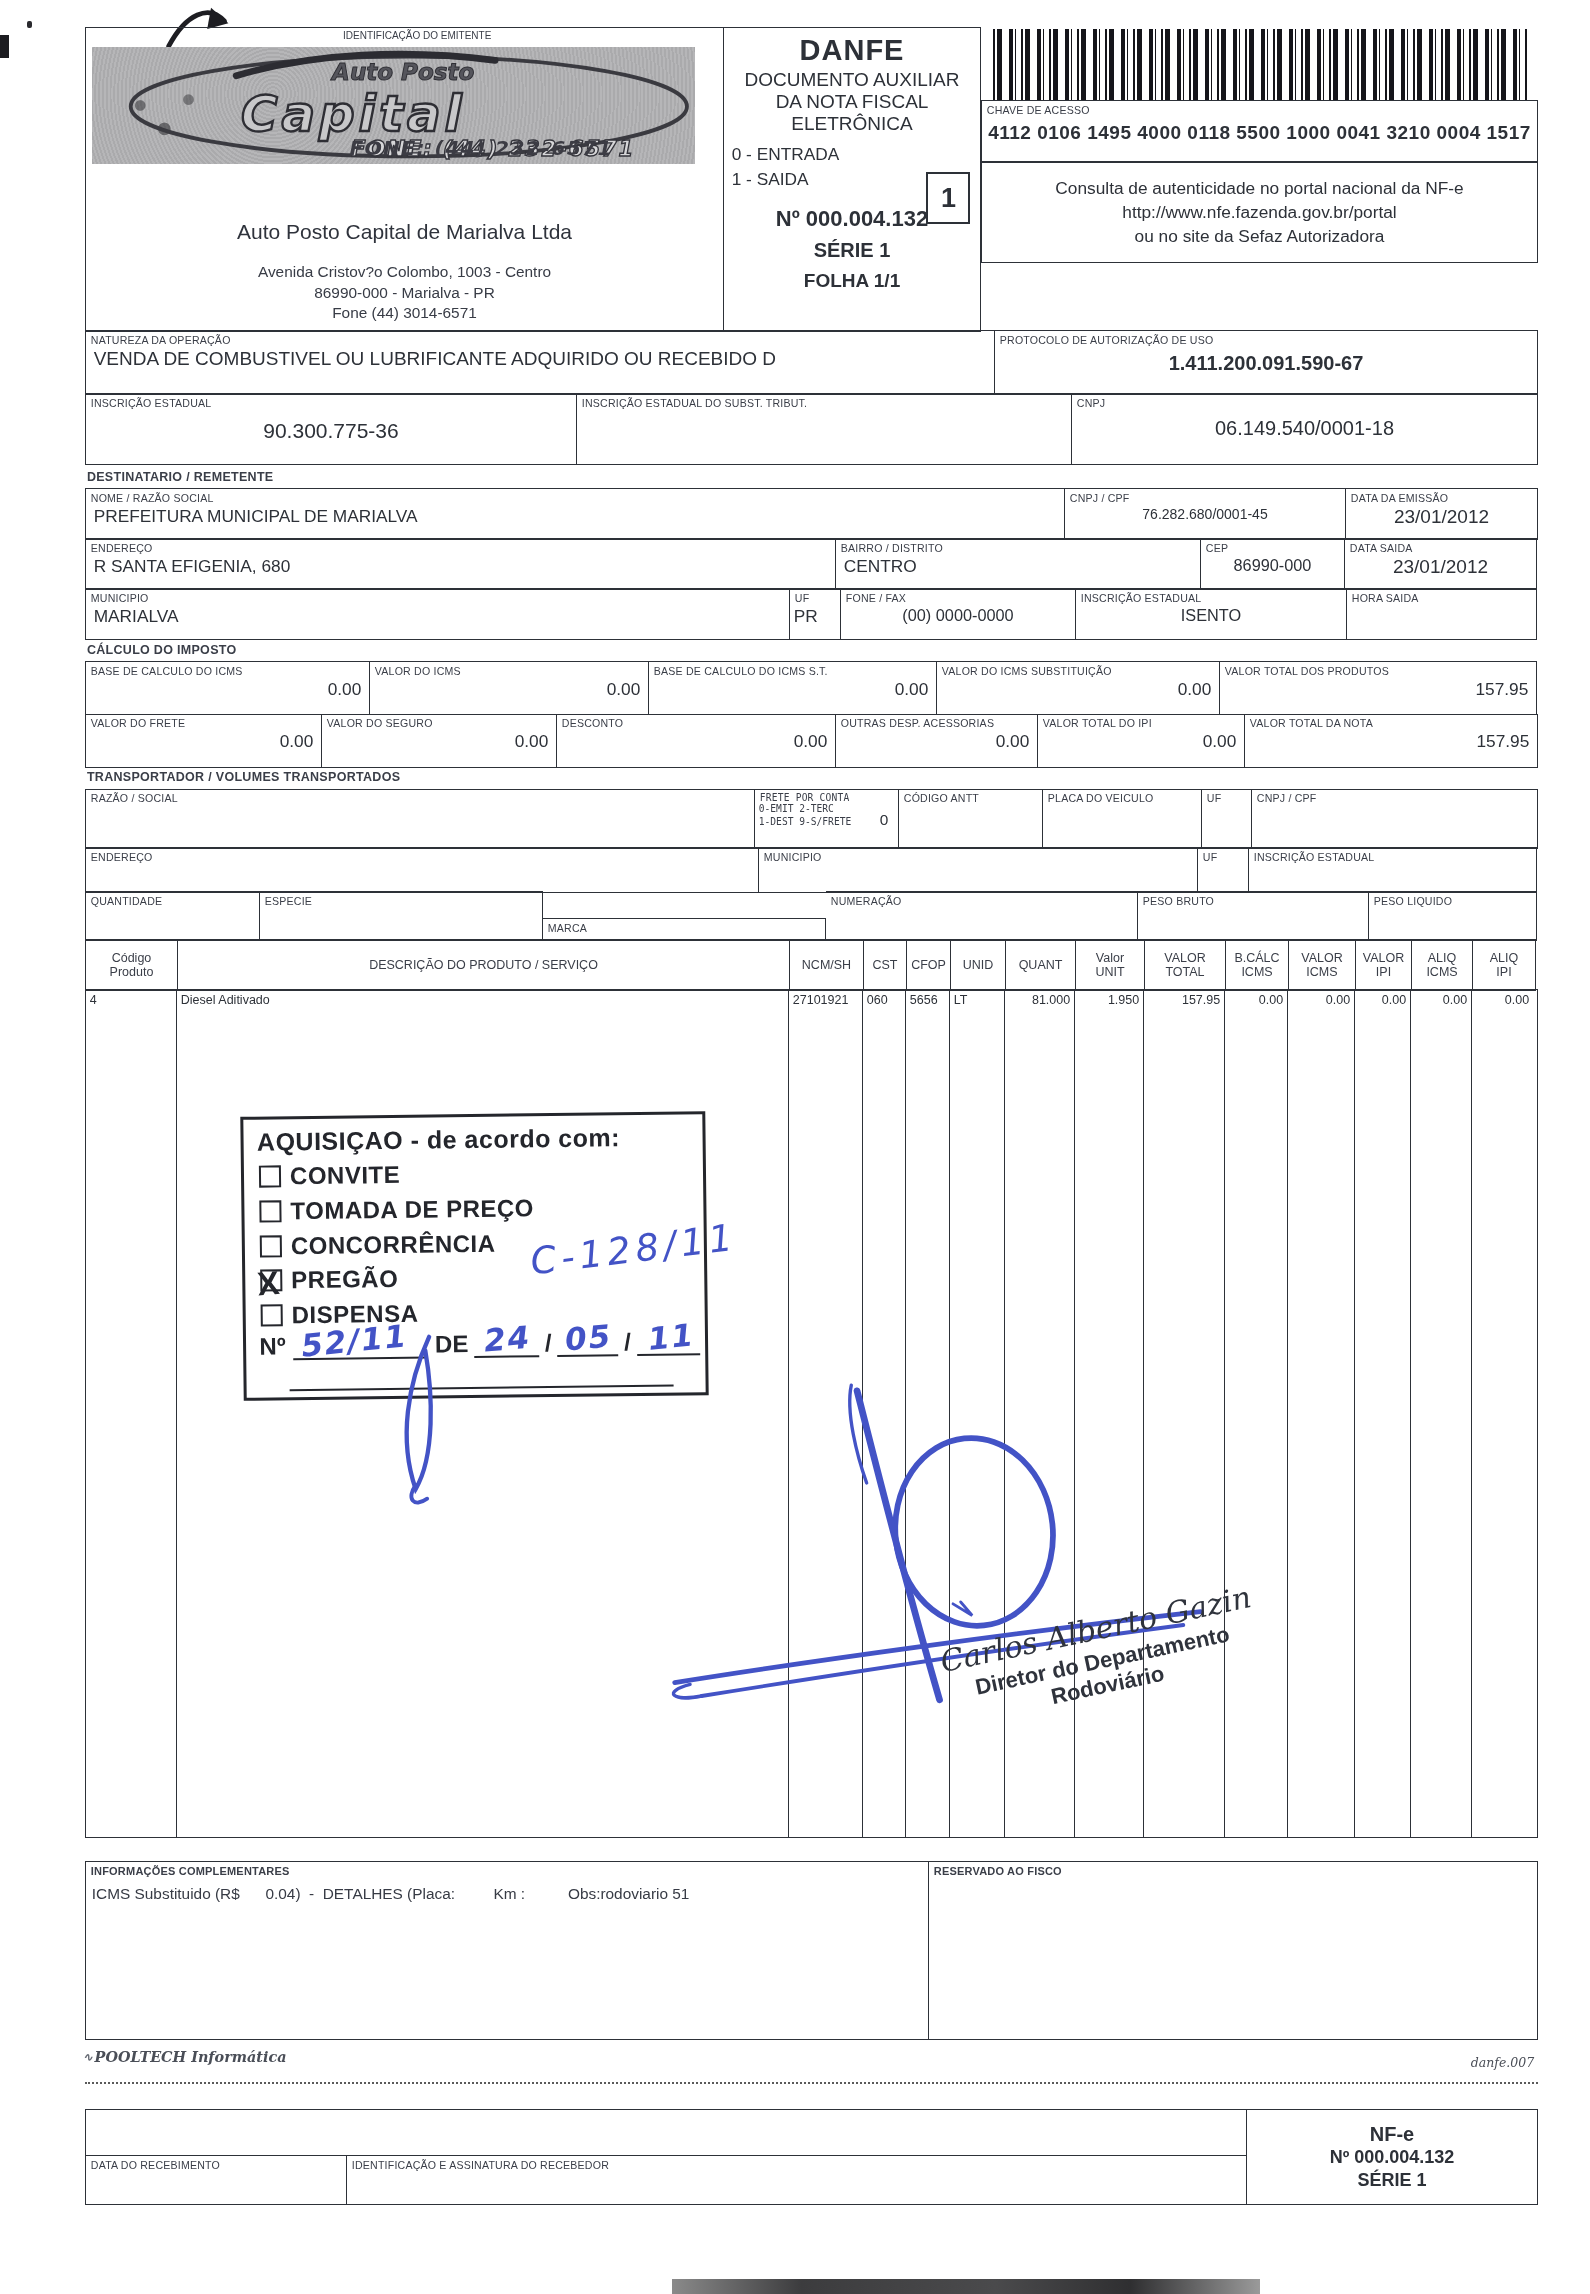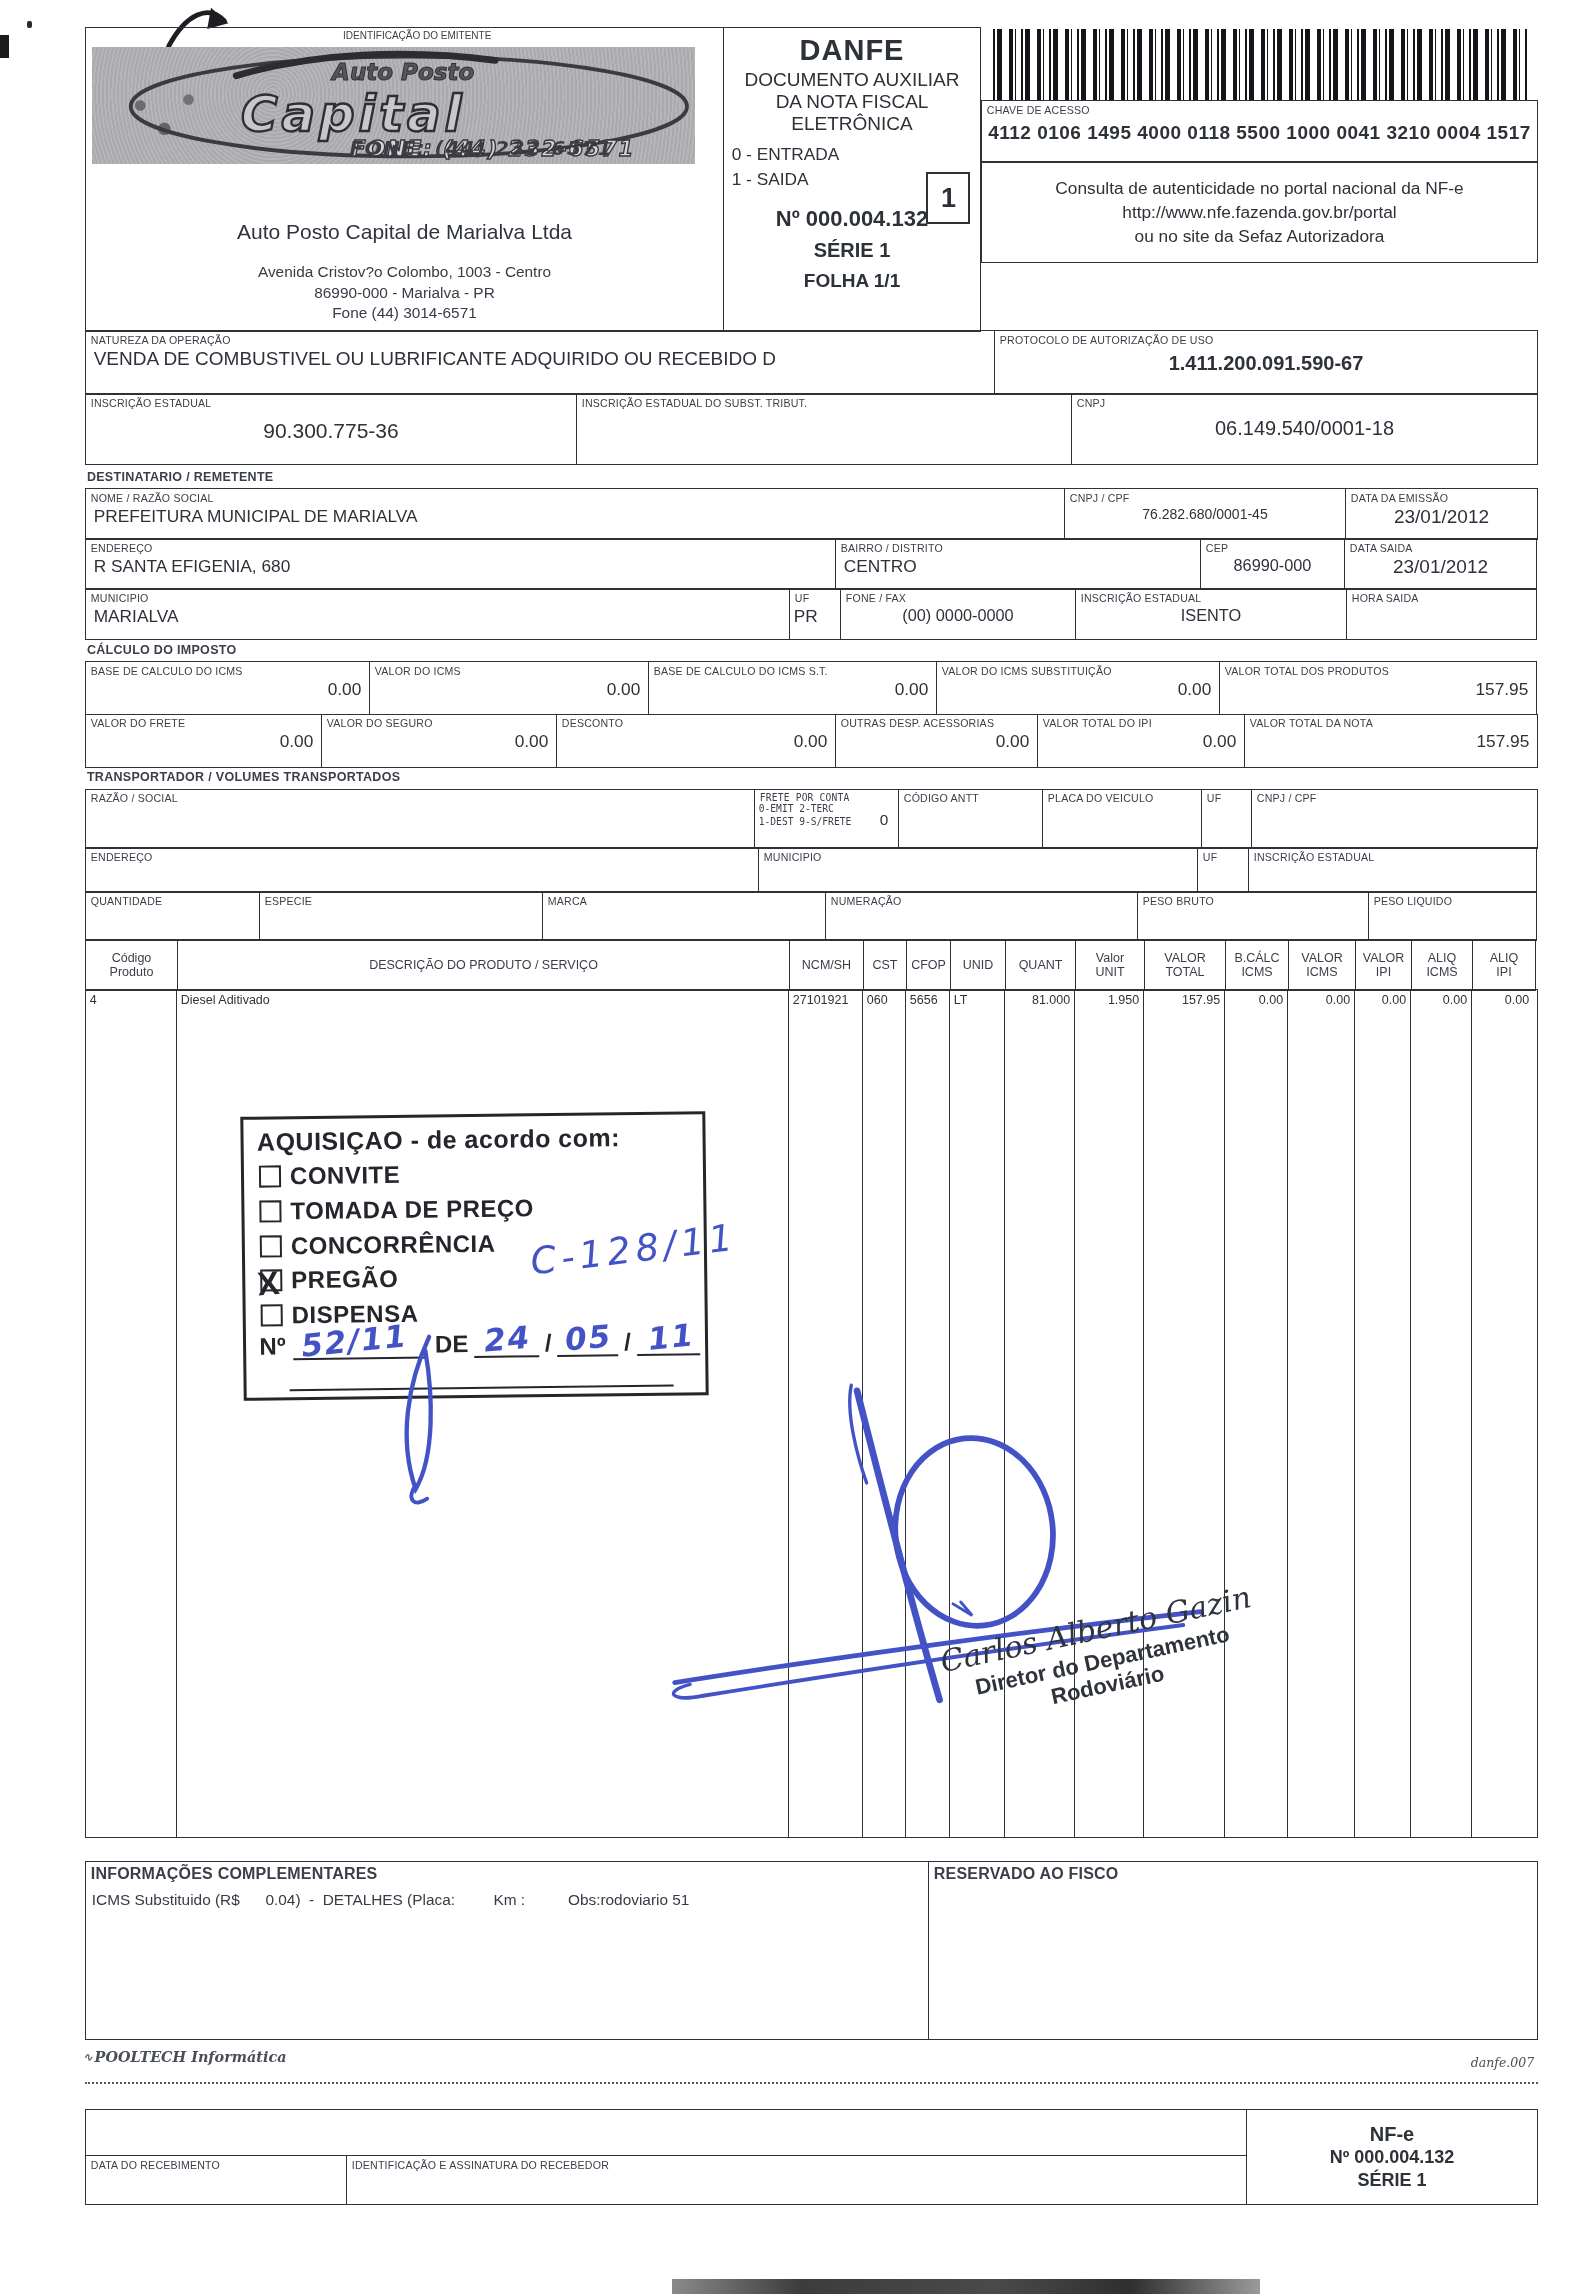--- a/index.html
+++ b/index.html
@@ -69,21 +69,21 @@
   
   .pt-h .fc{display:flex;align-items:center;justify-content:center;text-align:center;font-size:12.5px;color:var(--ink-soft);padding:1.9px;}
   .pt-b{display:flex;margin-top:-1.9px;height:849px;border:1.9px solid var(--ink);}
   .pt-b .pc{border-right:1.9px solid var(--ink);font-size:12.5px;padding:2.9px 3.8px;}
   .pt-b .pc:last-child{border-right:none;}
   .num{text-align:right;}
 
   
   .info{display:flex;height:179px;border:1.9px solid var(--ink);margin-top:23px;}
   .info-l{width:843px;border-right:1.9px solid var(--ink);}
-  .info-l .lab,.info-r .lab{font-size:16px;font-weight:bold;}
+  .info-l .lab,.info-r .lab{font-size:11px;font-weight:bold;}
   .info-text{font-size:15.4px;padding:7.7px 5.8px;color:#373b45;}
   .info-r{flex:1;}
 
   
   .foot{height:44px;position:relative;border-bottom:2.9px dotted #5a5a5a;}
   .pooltech{position:absolute;left:9.6px;top:7.7px;font-family:"DejaVu Serif",serif;font-style:italic;font-weight:bold;font-size:14.4px;color:#4a4e57;}
   .pool-mark{position:absolute;left:-11.5px;top:1.9px;color:#6a6e77;font-size:11.5px;}
   .danfe007{position:absolute;right:3.8px;top:15.4px;font-family:"DejaVu Serif",serif;font-style:italic;font-size:12.5px;color:#4a4e57;}
 
   
@@ -362,21 +362,21 @@
       </div>
     </div>
 
     <div class="frow" style="height:50px;">
       <div class="fc" style="width:175px;">
         <div class="lab">QUANTIDADE</div>
       </div>
       <div class="fc" style="width:283px;">
         <div class="lab">ESPECIE</div>
       </div>
-      <div class="fc" style="width:283px;">
+      <div class="fc" style="width:283px;margin-top:27px;">
         <div class="lab">MARCA</div>
       </div>
       <div class="fc" style="width:312px;">
         <div class="lab">NUMERAÇÃO</div>
       </div>
       <div class="fc" style="width:231px;">
         <div class="lab">PESO BRUTO</div>
       </div>
       <div class="fc" style="width:168px;">
         <div class="lab">PESO LIQUIDO</div>

